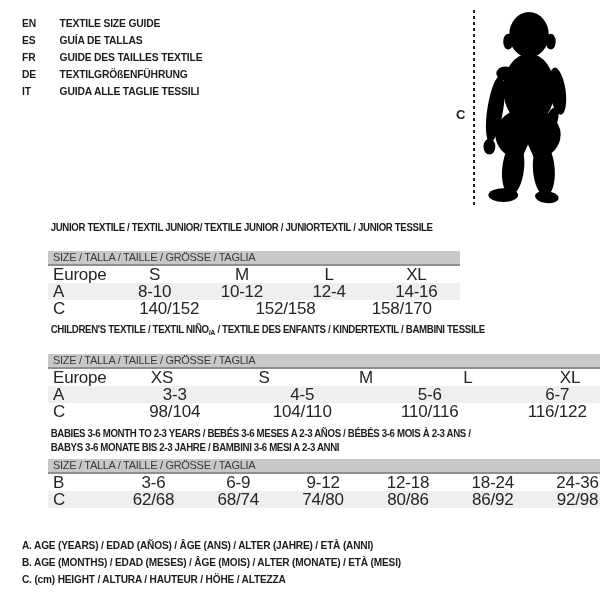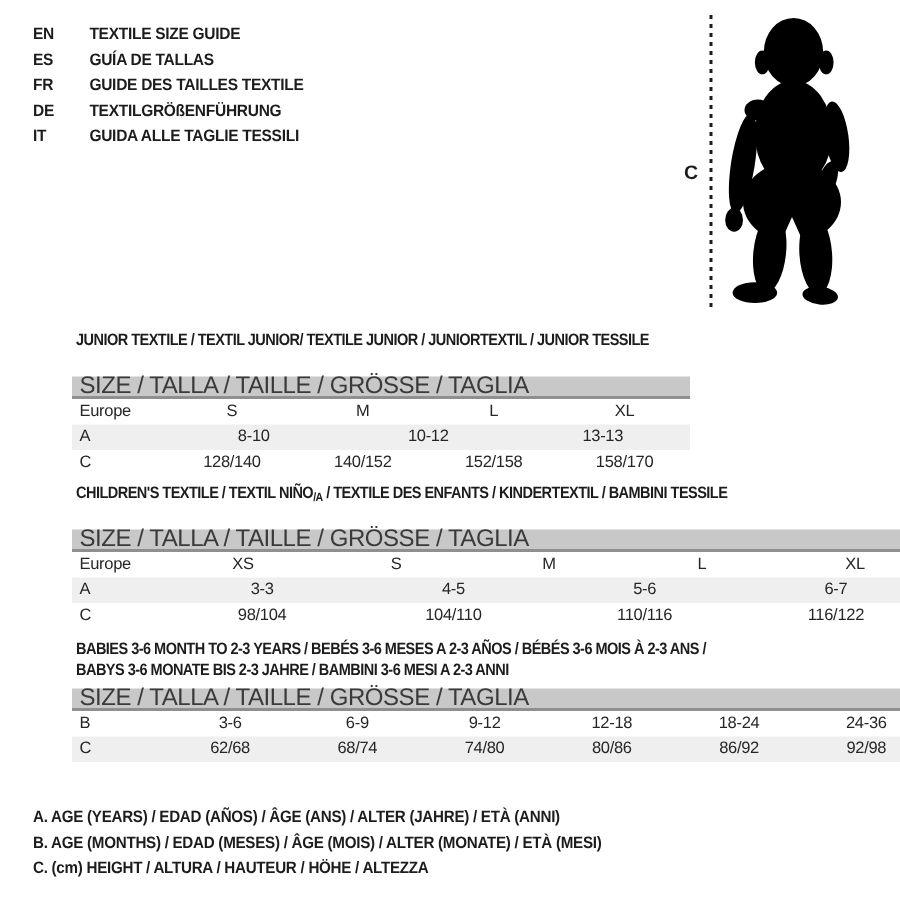--- a/index.html
+++ b/index.html
@@ -49,26 +49,26 @@
   .section-0 .size-table { margin-top:17px; }
   .section-1 .size-table { margin-top:14px; }
   .section-2 .size-table { margin-top:5px; }
   .table-1 { width:573px; }
   .table-2 { width:572px; }
 
   .size-bar {
     background:var(--header-bar,#c8c8c8);
     border-bottom:2px solid var(--header-bar-border,#8f8f8f);
     height:13px; line-height:13px;
-    font-size:16px; letter-spacing:-0.3px; color:#3a3a3a;
+    font-size:11px; letter-spacing:-0.3px; color:#3a3a3a;
     padding-left:5px;
   }
   .t-row {
     display:flex; height:17px; line-height:17px;
-    font-size:11px; letter-spacing:-0.2px; color:#262626;
+    font-size:17px; letter-spacing:-0.2px; color:#262626;
   }
   .t-row.shaded { background:var(--shaded-row,#efefef); }
   .t-label { flex:0 0 58px; padding-left:5px; text-align:left; }
   .t-cell { flex:1; text-align:center; }
 
   
   .footnotes {
     position:absolute; top:537px; left:22px;
     font-weight:bold; font-size:11px; letter-spacing:-0.2px;
     transform:scaleX(0.92); transform-origin:0 0; white-space:nowrap;
@@ -137,25 +137,25 @@
             <span class="t-label">Europe</span>
             <span class="t-cell">S</span>
             <span class="t-cell">M</span>
             <span class="t-cell">L</span>
             <span class="t-cell">XL</span>
           </div>
           <div class="t-row shaded">
             <span class="t-label">A</span>
             <span class="t-cell">8-10</span>
             <span class="t-cell">10-12</span>
-            <span class="t-cell">13-13</span>
+            <span class="t-cell">12-4</span>
+            <span class="t-cell">14-16</span>
           </div>
           <div class="t-row">
             <span class="t-label">C</span>
-            <span class="t-cell">128/140</span>
             <span class="t-cell">140/152</span>
             <span class="t-cell">152/158</span>
             <span class="t-cell">158/170</span>
           </div>
         </div>
       </div>
       <div class="section section-1">
         <div class="table-title"><span>CHILDREN'S TEXTILE / TEXTIL NIÑO</span><span class="sub">/A</span><span> / TEXTILE DES ENFANTS / KINDERTEXTIL / BAMBINI TESSILE</span></div>
         <div class="size-table table-1">
           <div class="size-bar">SIZE / TALLA / TAILLE / GRÖSSE / TAGLIA</div>

